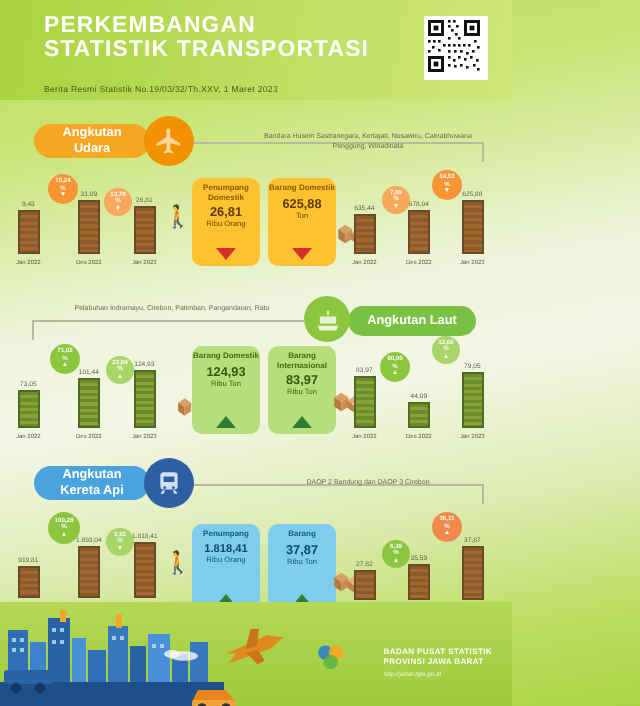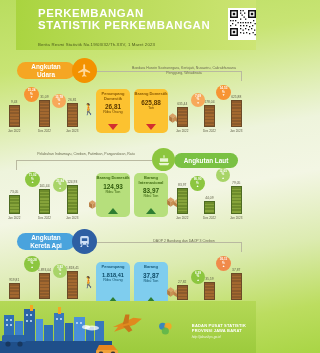--- a/index.html
+++ b/index.html
@@ -3,21 +3,21 @@
 <meta charset="utf-8">
 <style>
   html,body{margin:0;padding:0;}
   body{width:256px;height:353px;overflow:hidden;
        font-family:"Liberation Sans",sans-serif;
        background:linear-gradient(170deg,#b9dd5f 0%,#c8e474 18%,#eef4dc 42%,#f3f6e4 55%,#dcebb0 72%,#bcdd60 88%,#a9d545 100%);
        position:relative;}
   .page{position:absolute;inset:0;}
 
   
-  .header{position:absolute;left:16px;top:0;width:256px;height:50px;
+  .header{position:absolute;left:0;top:0;width:256px;height:50px;
           background:linear-gradient(100deg,#a9d43f 0%,#bcdc5c 45%,#cfe678 100%);}
   .h1{position:absolute;left:22px;top:7px;font-size:11.4px;font-weight:bold;
       letter-spacing:.6px;color:#fff;line-height:12.2px;white-space:nowrap;}
   .h2{position:absolute;left:22px;top:31px;font-size:9.2px;letter-spacing:.4px;
       color:#ffffff;white-space:nowrap;opacity:.97;}
   .h3{position:absolute;left:22px;top:42px;font-size:4.3px;color:#4a5a1c;
       white-space:nowrap;letter-spacing:.15px;}
   .qr{position:absolute;right:12px;top:8px;width:30px;height:30px;background:#fff;padding:1px;}
   .qr svg{display:block;}
 
@@ -103,21 +103,21 @@
   .bps-mark{position:absolute;right:82px;bottom:16px;width:16px;height:16px;}
 </style>
 </head>
 <body>
 
 <div class="page">
 
   <div class="header">
     <div class="h1">
       <div>PERKEMBANGAN</div>
-      <div>STATISTIK PERKEMBANGAN</div>
+      <div>STATISTIK TRANSPORTASI</div>
     </div>
     <div class="h3">Berita Resmi Statistik No.19/03/32/Th.XXV, 1 Maret 2023</div>
     <div class="qr">
       <svg width="28" height="28" viewBox="0 0 28 28">
         <rect width="28" height="28" fill="#fff"></rect>
         <g fill="#111">
           <rect x="1" y="1" width="8" height="8"></rect>
             <rect x="2.5" y="2.5" width="5" height="5" fill="#fff"></rect>
             <rect x="3.8" y="3.8" width="2.4" height="2.4"></rect>
           <rect x="19" y="1" width="8" height="8"></rect>

